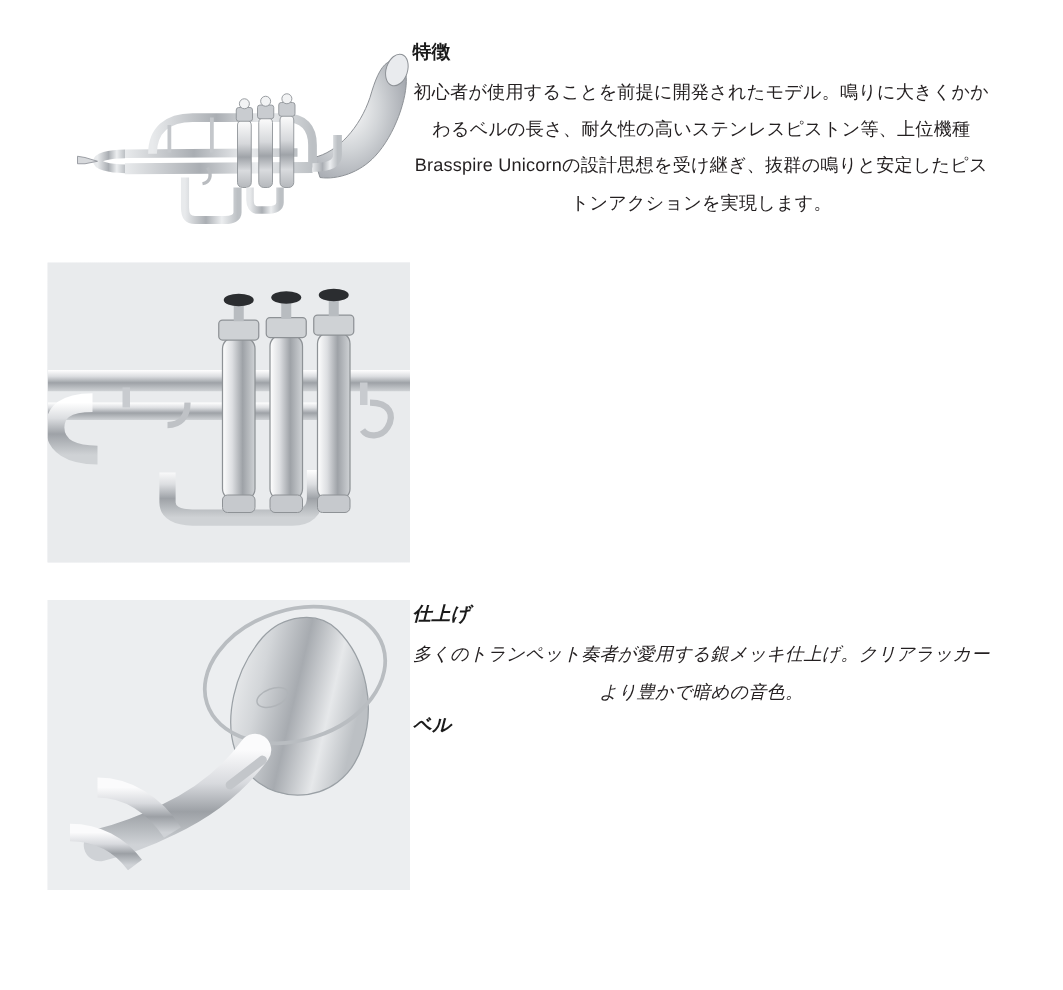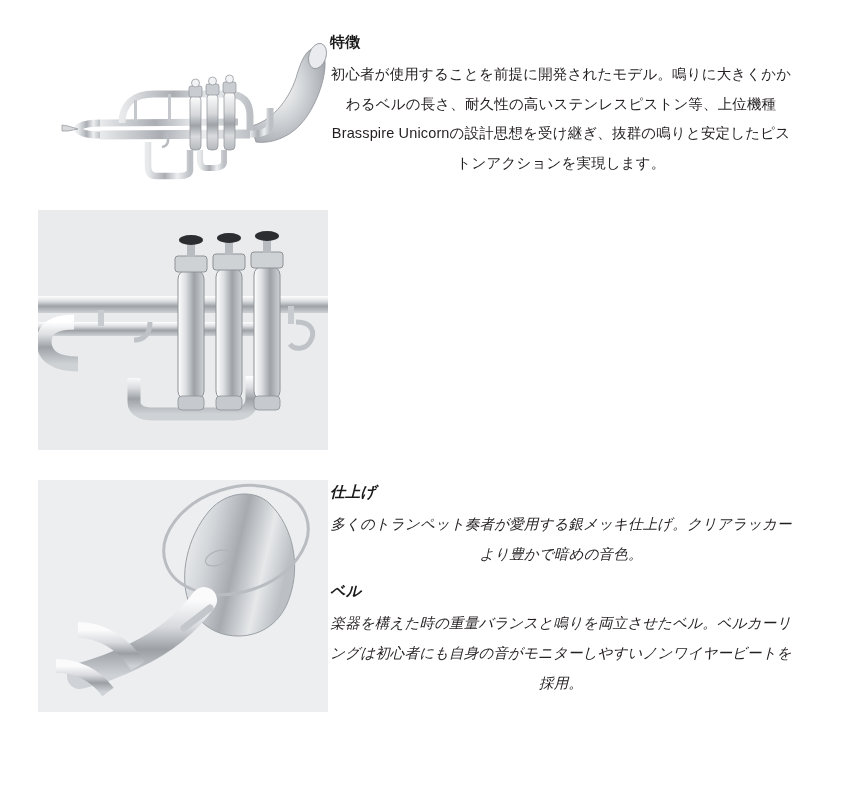--- a/index.html
+++ b/index.html
@@ -61,21 +61,20 @@
   }
   .heading {
     font-size: 15px;
     font-weight: bold;
     line-height: 1.6;
     margin: 0 0 6px 0;
     color: #1a1a1a;
     letter-spacing: 0.02em;
   }
   .heading.sub {
-    margin-top: 10px;
   }
   .body-text {
     font-size: 14.5px;
     line-height: 2.05;
     margin: 0;
     color: #231f20;
     letter-spacing: 0.01em;
     text-align: center;
   }
 
@@ -249,17 +248,16 @@
           <path d="M146 148 L172 128" stroke="#c3c6ca" stroke-width="7" stroke-linecap="round"></path>
 
           <ellipse cx="180" cy="78" rx="13" ry="7" fill="none" stroke="#b0b4b8" stroke-width="1.2" transform="rotate(-20 180 78)"></ellipse>
         </svg>
       </div>
     </div>
     <div class="text">
       <h3 class="heading">仕上げ</h3>
       <p class="body-text">多くのトランペット奏者が愛用する銀メッキ仕上げ。クリアラッカーより豊かで暗めの音色。</p>
       <h3 class="heading sub">ベル</h3>
-      <p class="body-text">楽器を構えた時の重量バランスと鳴りを両立させたベル。ベルカーリングは初心者にも自身の音がモニターしやすいノンワイヤービートを採用。</p>
     </div>
   </div>
 
 </div>
 
 </body></html>

